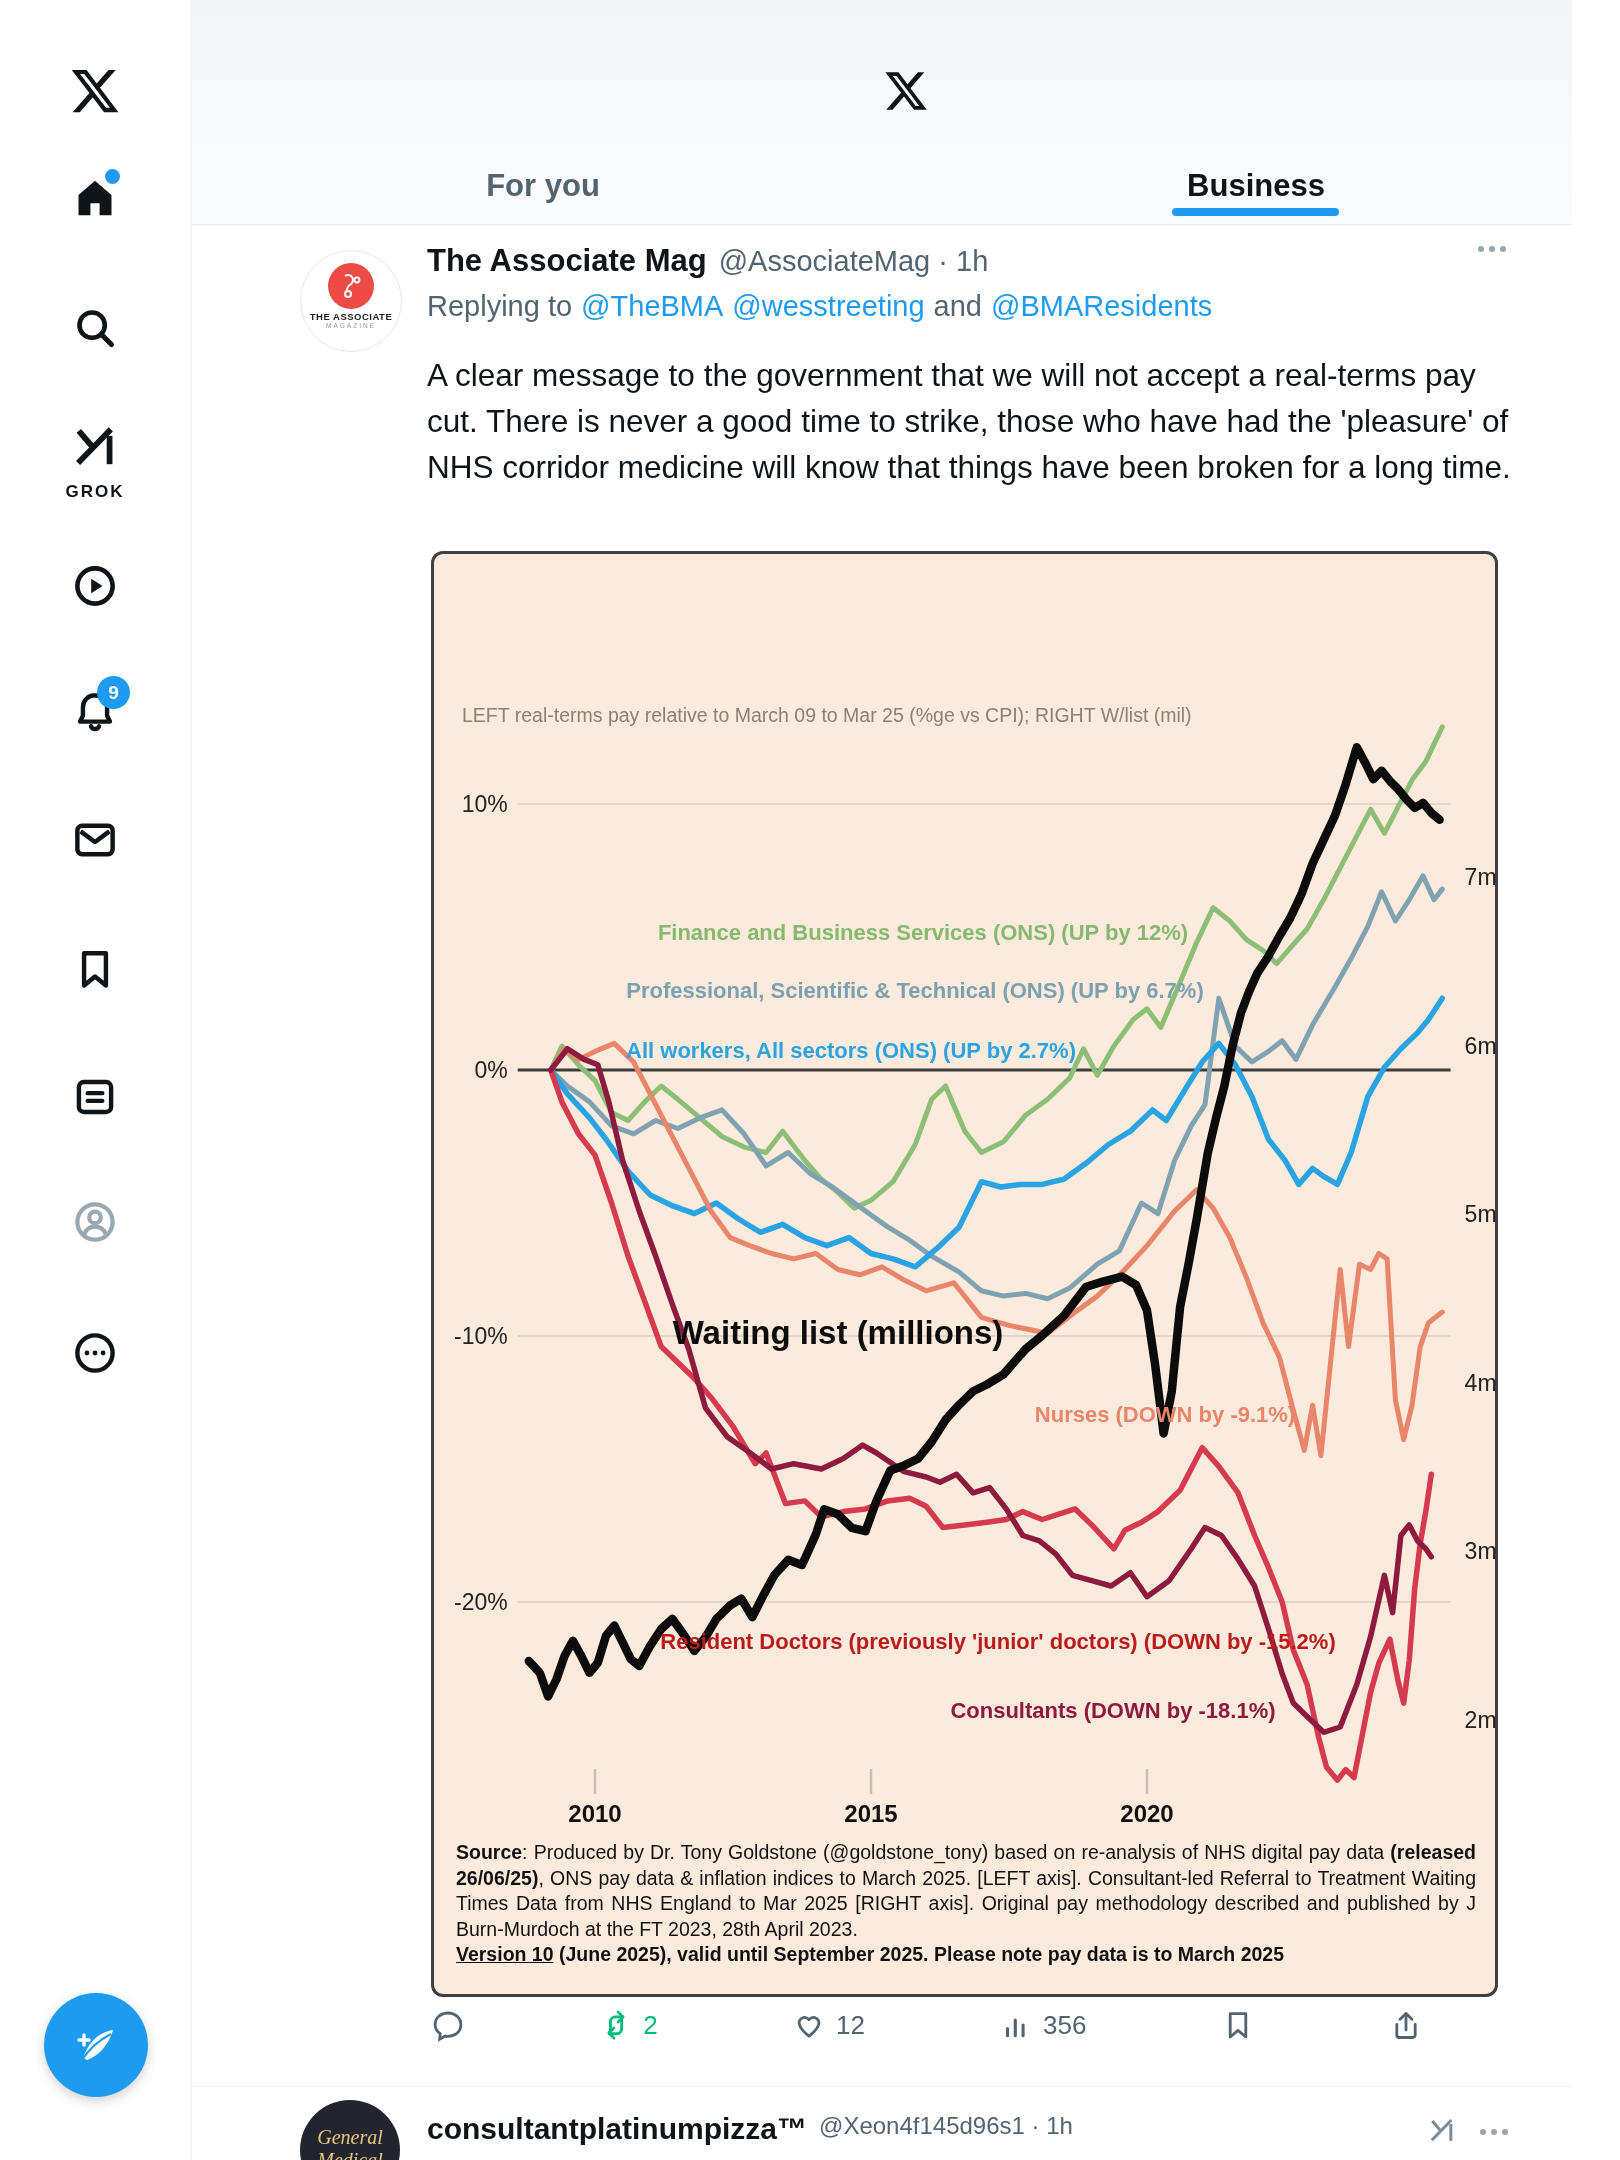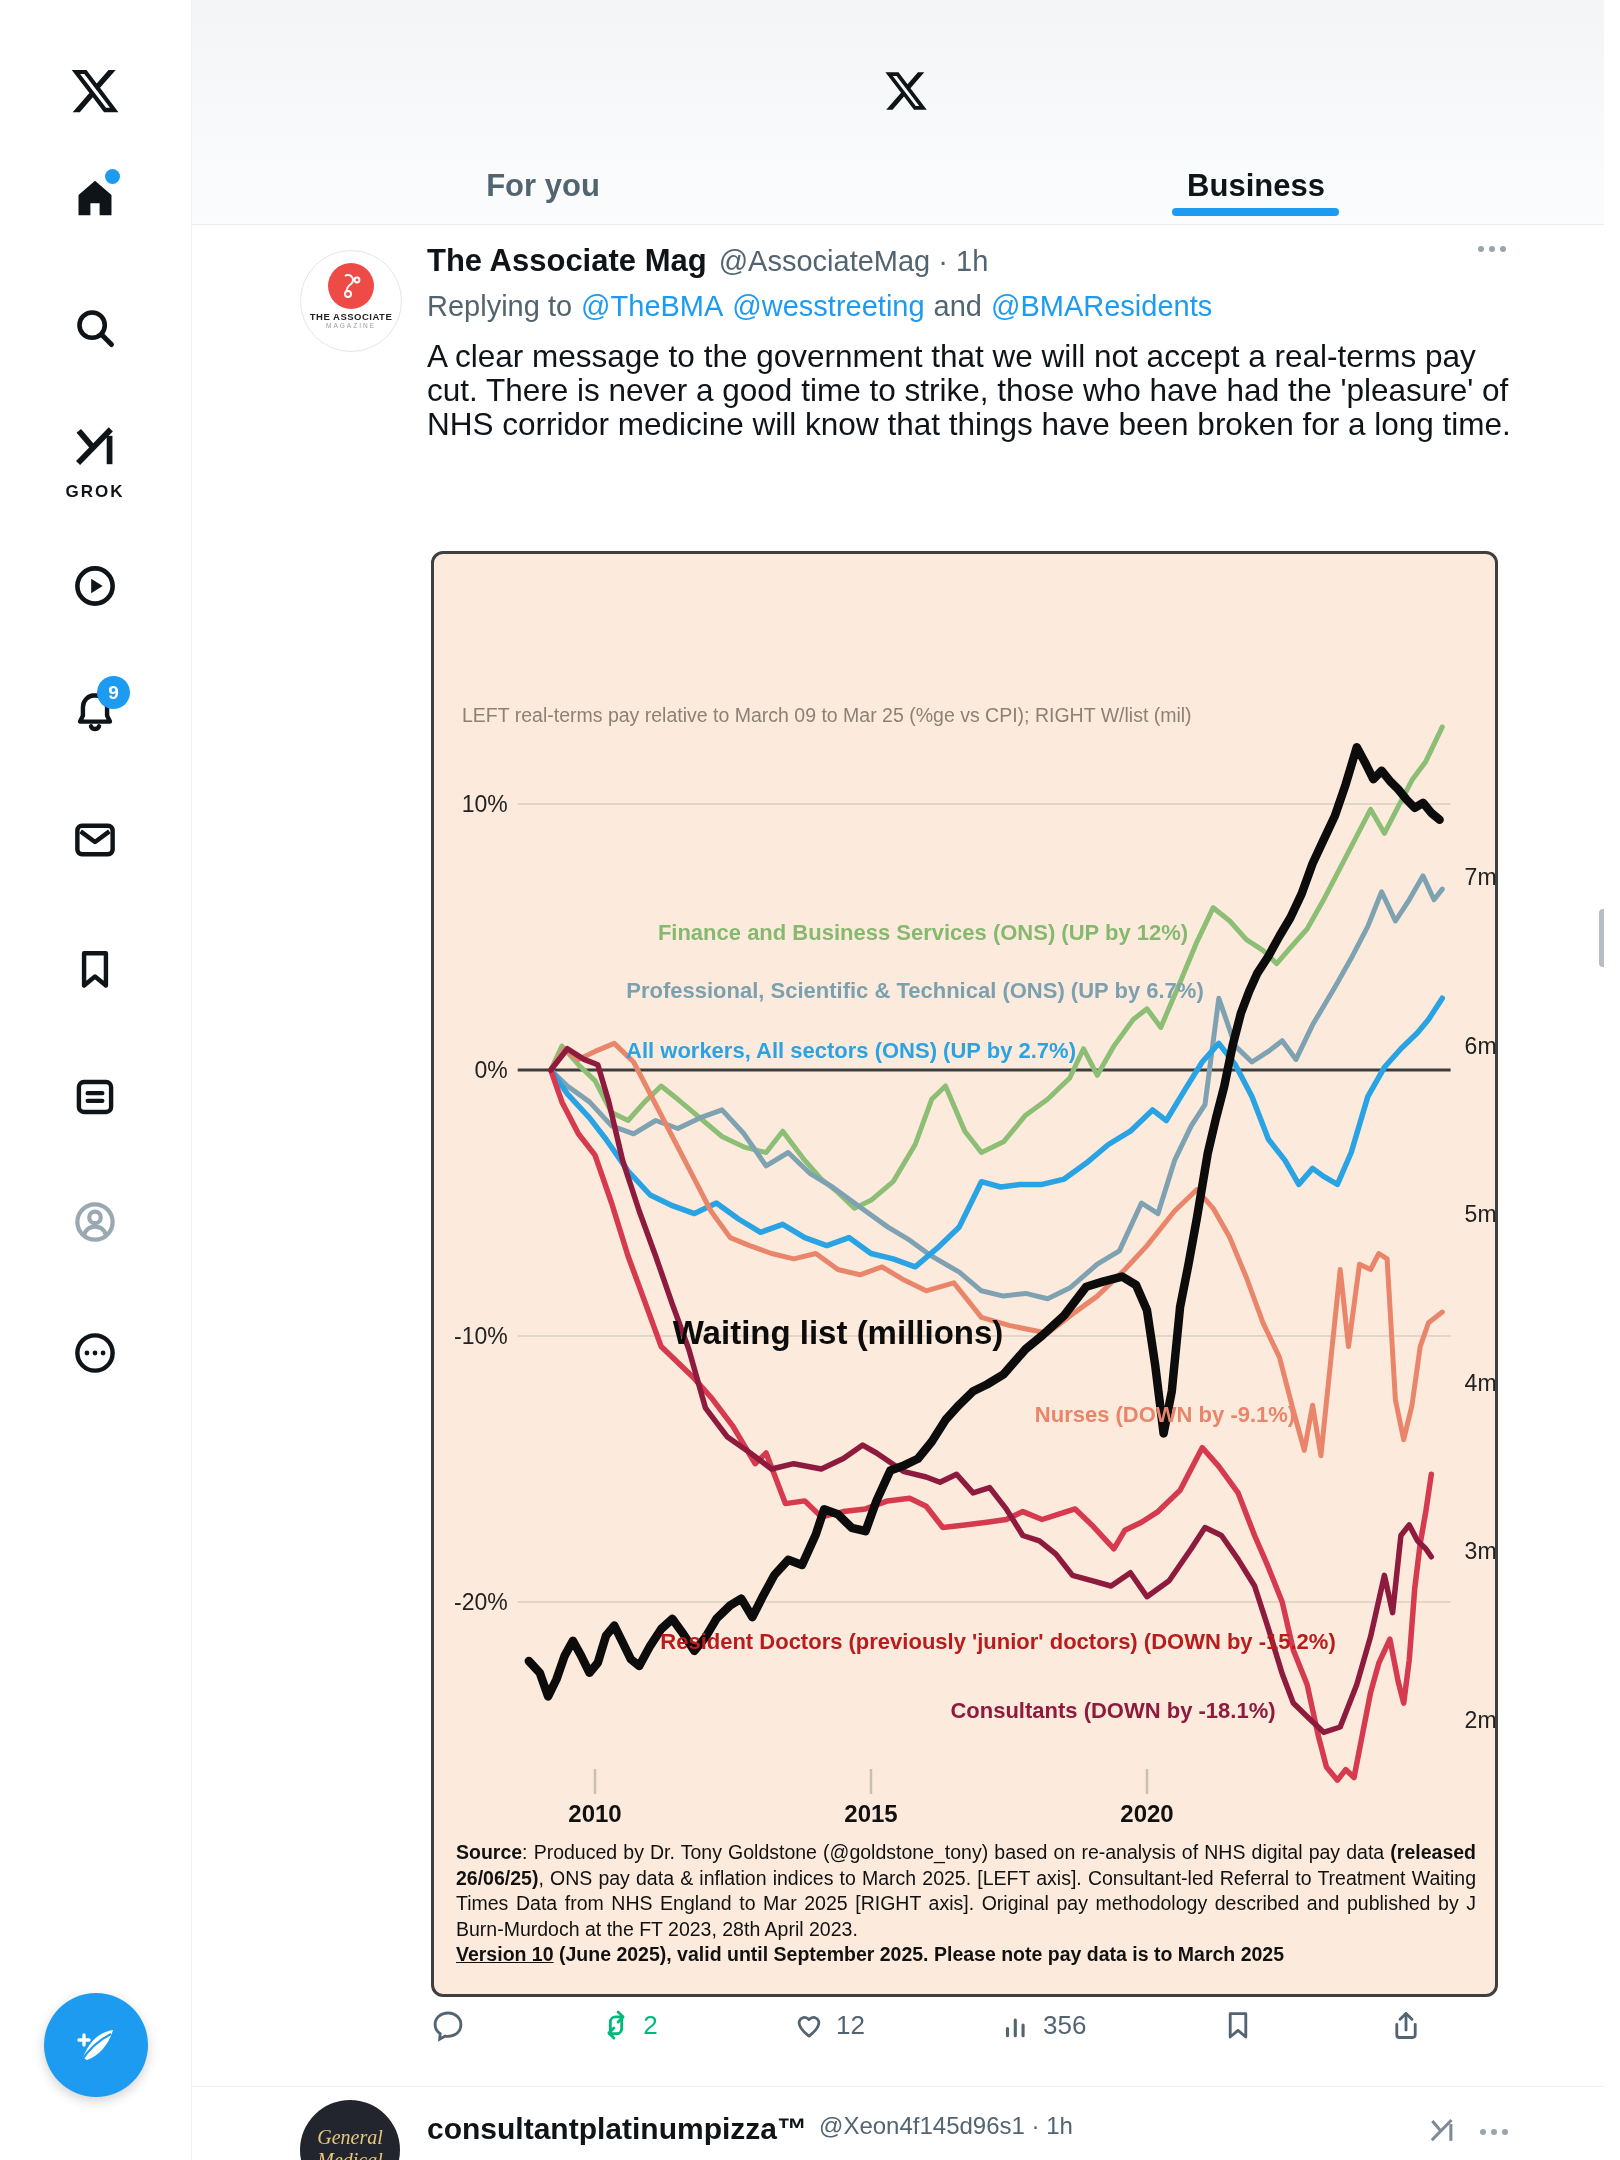--- a/index.html
+++ b/index.html
@@ -1,17 +1,17 @@
 <!DOCTYPE html>
 <html><head>
 <meta charset="utf-8">
 <style>
   html,body{margin:0;padding:0;}
   .page{position:relative;width:1572px;height:2160px;background:#fff;overflow:hidden;
-        font-family:"Liberation Sans","DejaVu Sans",sans-serif;color:#0f1419;padding-left:32px;}
+        font-family:"Liberation Sans","DejaVu Sans",sans-serif;color:#0f1419;}
   .abs{position:absolute;}
   
   .sb-time{left:20px;top:6px;font-size:27px;font-weight:700;}
   .sb-date{left:112px;top:6px;font-size:27px;font-weight:400;}
   .sb-dots{left:783px;top:12px;display:flex;gap:8px;}
   .sb-dots i{width:8px;height:8px;border-radius:50%;background:#9a9ba0;display:block;}
   .sb-right{right:14px;top:4px;display:flex;align-items:center;gap:10px;}
   .sb-batt-pct{font-size:26px;}
   
   .header{left:191px;top:0;width:1429px;height:224px;background:linear-gradient(#f3f5f6,#fbfcfd);border-bottom:1.5px solid #e9ecee;}
@@ -35,21 +35,21 @@
   .av1-l1{font-size:9.5px;font-weight:800;letter-spacing:.5px;color:#222;}
   .av1-l2{font-size:6.5px;letter-spacing:2px;color:#999;}
   .namerow{left:427px;top:243px;display:flex;gap:12px;align-items:baseline;font-size:31px;}
   .namerow .nm{font-weight:800;}
   .namerow .mt{color:#536471;font-size:29px;}
   .tw-dots{left:1478px;top:246px;display:flex;gap:5px;}
   .tw-dots i{width:6px;height:6px;border-radius:50%;background:#98a4ae;display:block;}
   .replyrow{left:427px;top:290px;font-size:29px;display:flex;gap:9px;white-space:nowrap;}
   .replyrow .g{color:#536471;}
   .replyrow .b{color:#1d9bf0;}
-  .tweetbody{left:427px;top:339px;width:1095px;font-size:31.5px;line-height:34px;color:#0f1419;}
+  .tweetbody{left:427px;top:352px;width:1095px;font-size:31.5px;line-height:46px;color:#0f1419;}
   
   .chart{left:431px;top:551px;width:1067px;height:1446px;background:#fcebdc;border:3px solid #3f3f3f;border-radius:12px;
          overflow:hidden;box-sizing:border-box;}
   .chart svg.plot{position:absolute;left:0;top:0;}
   .c-title{position:absolute;left:28px;top:48px;width:1000px;font-size:27.5px;font-weight:700;line-height:34px;color:#101010;}
   .c-sub{position:absolute;left:28px;top:150px;font-size:19.5px;color:#8b8176;}
   .ann{position:absolute;transform:translate(-50%,-50%);white-space:nowrap;font-weight:700;font-size:22px;}
   .ann-finance{left:489px;top:379px;color:#86b96f;}
   .ann-professional{left:481px;top:437px;color:#7ba0b0;text-align:center;}
   .ann-all{left:417px;top:497px;color:#2ba3e2;}

